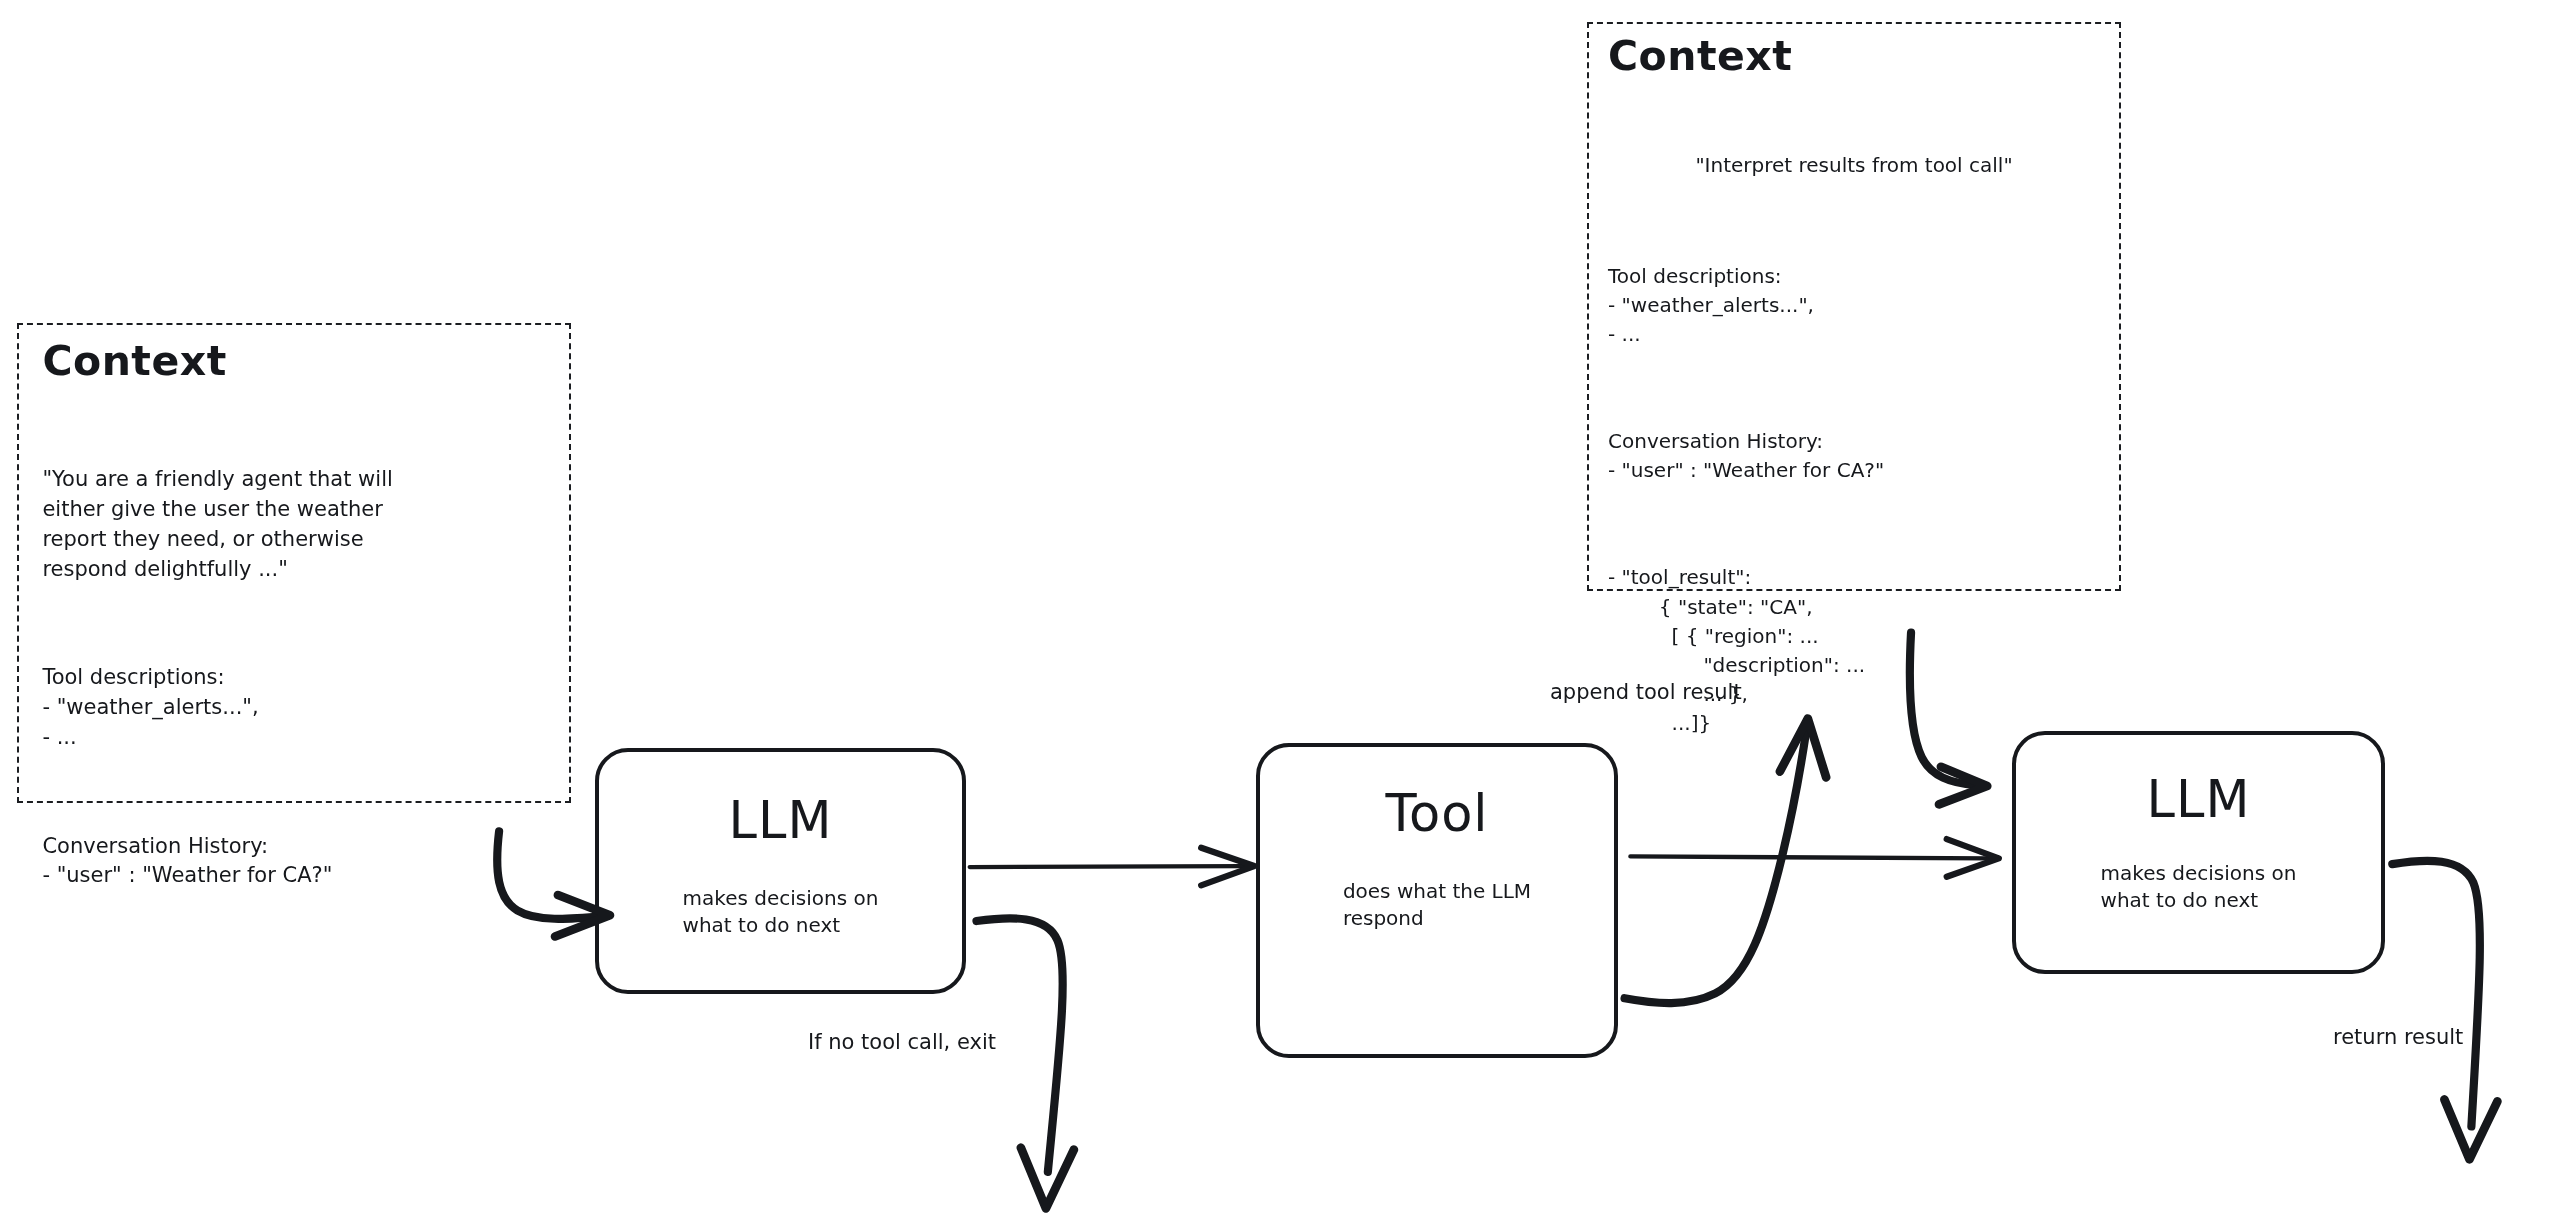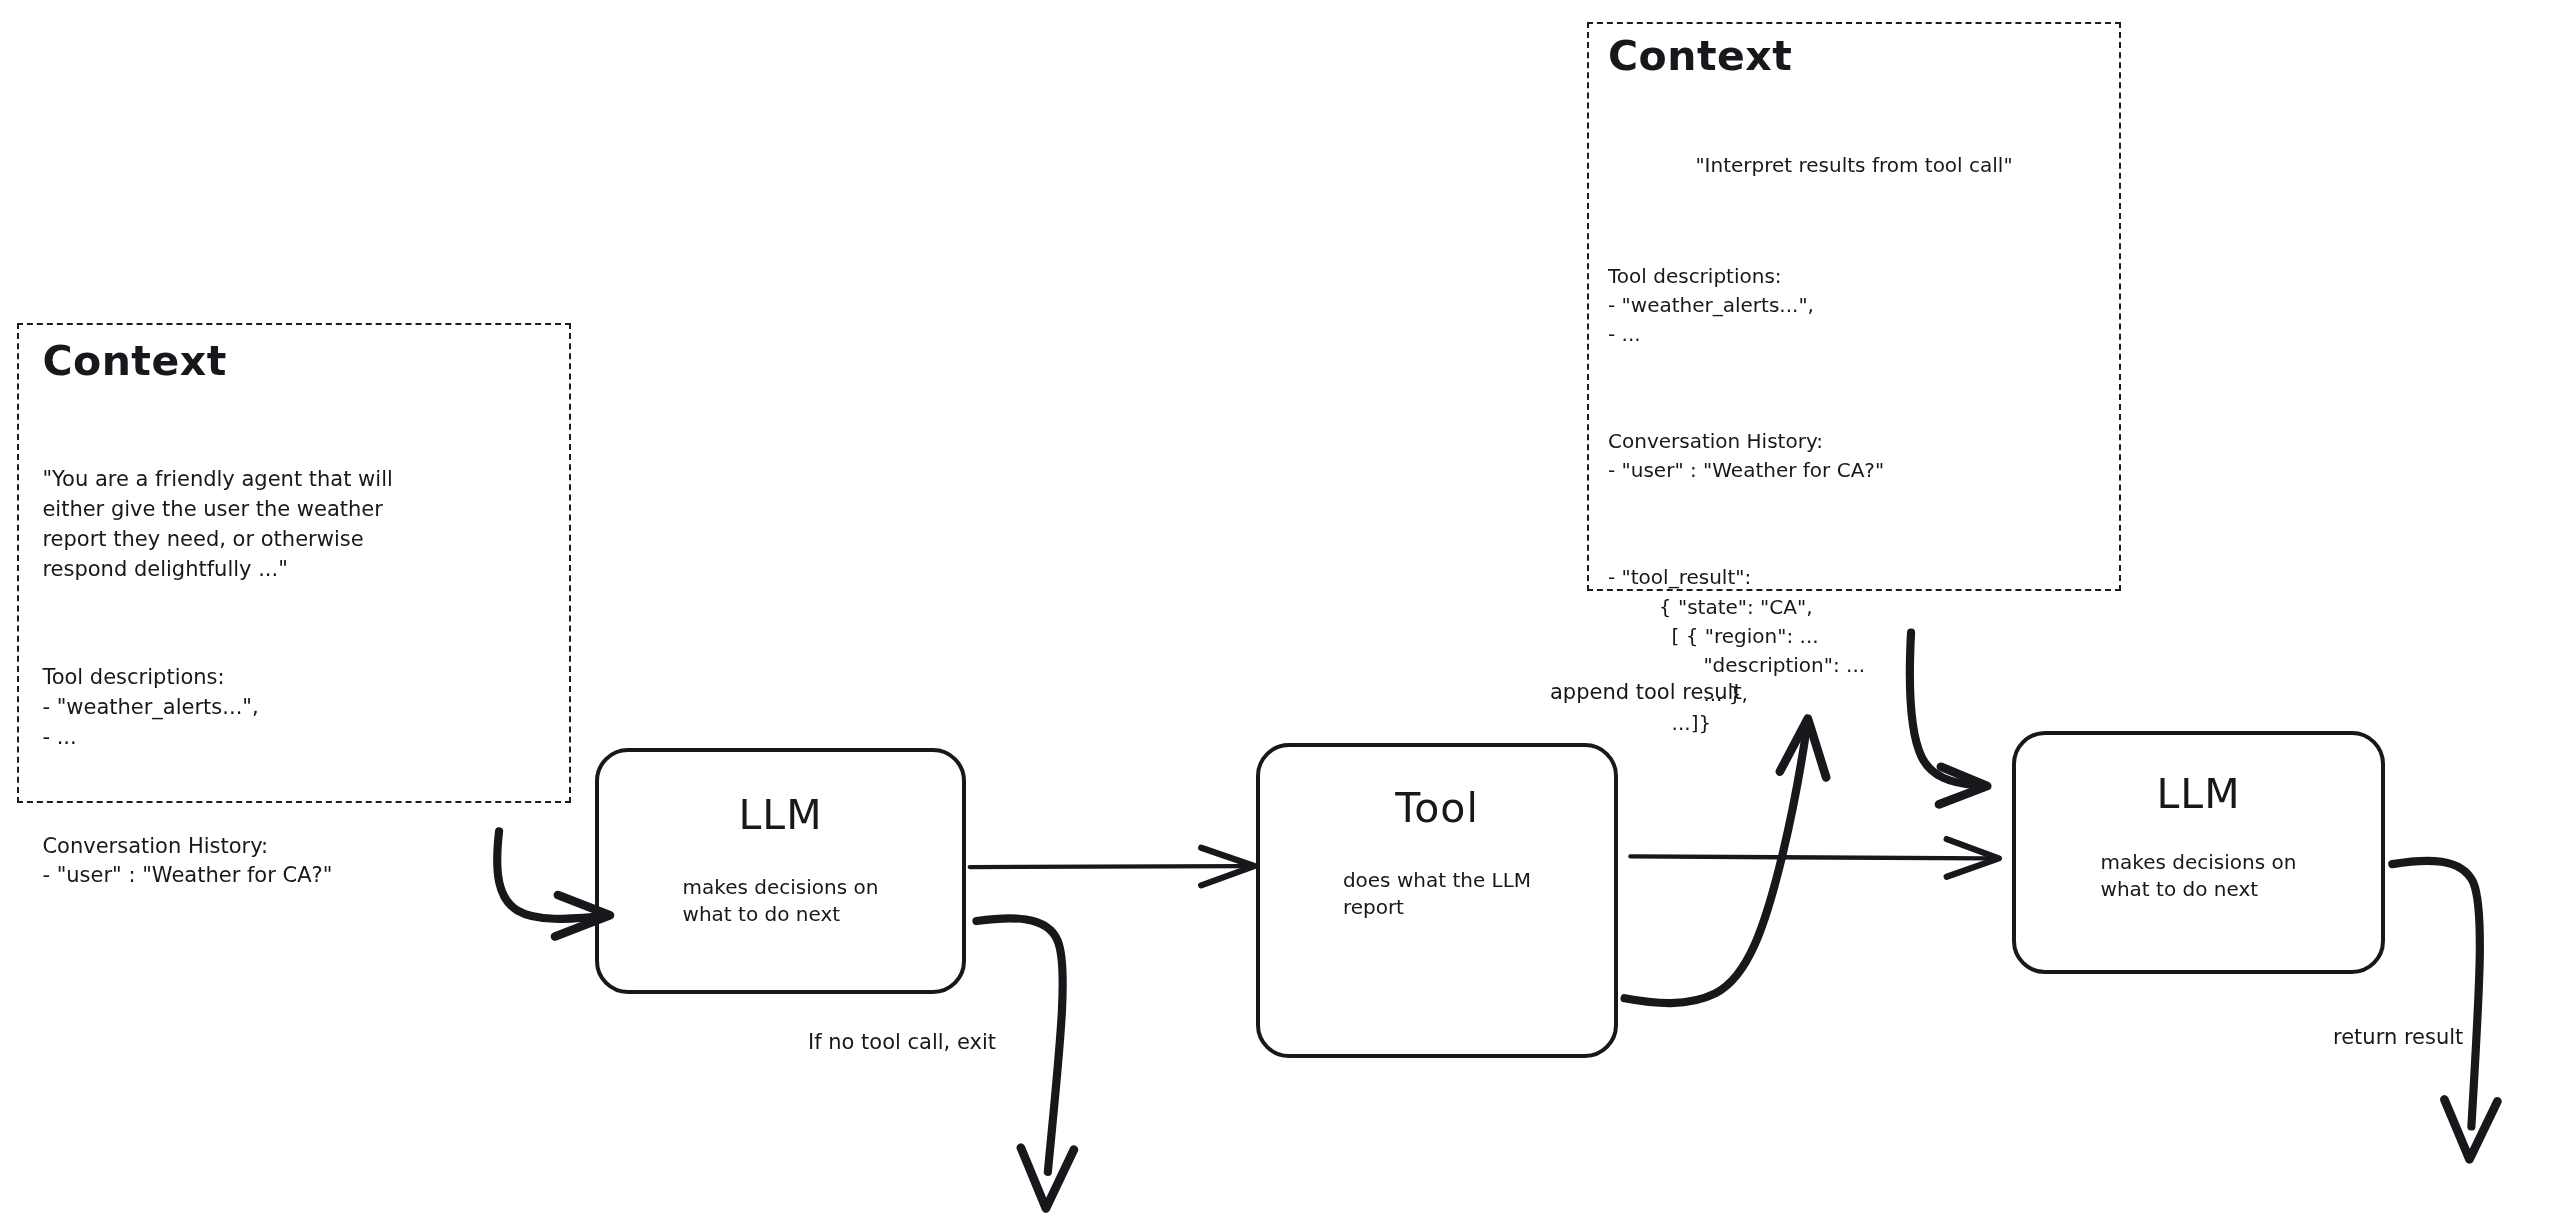--- a/index.html
+++ b/index.html
@@ -68,21 +68,21 @@
     position: absolute;
     box-sizing: border-box;
     border: 4.8px solid #16181c;
     border-radius: 33px;
     background: #ffffff;
     display: flex;
     flex-direction: column;
     align-items: center;
   }
   .node-title {
-    font-size: 41px;
+    font-size: 51px;
     letter-spacing: 1px;
     color: #16181c;
     font-family: "DejaVu Sans", sans-serif;
   }
   .node-sub {
     font-size: 20px;
     line-height: 1.35;
     color: #16181c;
     text-align: left;
     white-space: pre-line;
@@ -172,21 +172,21 @@
 
   <div class="node" id="node-llm-1">
     <div class="node-title">LLM</div>
     <div class="node-sub">makes decisions on
 what to do next</div>
   </div>
 
   <div class="node" id="node-tool">
     <div class="node-title">Tool</div>
     <div class="node-sub">does what the LLM
-report</div>
+respond</div>
   </div>
 
   <div class="node" id="node-llm-2">
     <div class="node-title">LLM</div>
     <div class="node-sub">makes decisions on
 what to do next</div>
   </div>
 
   <div class="edge-label" id="lbl-exit">If no tool call, exit</div>
   <div class="edge-label" id="lbl-append">append tool result</div>

